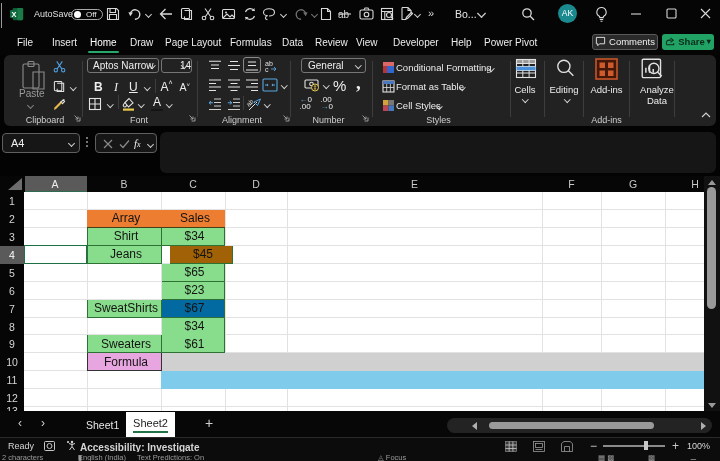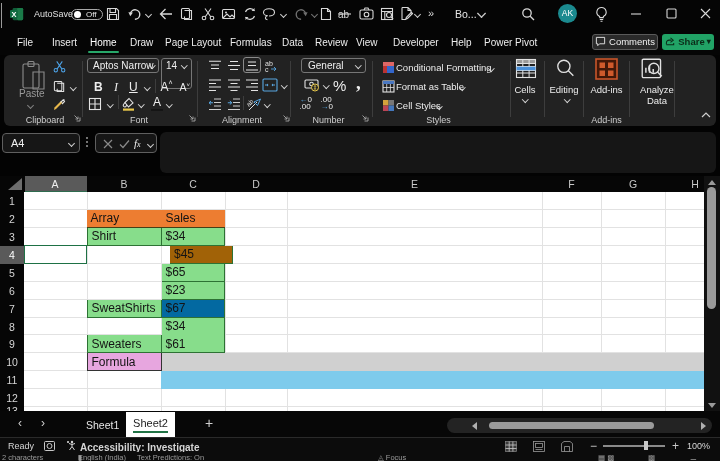--- a/index.html
+++ b/index.html
@@ -40,21 +40,21 @@
 #fxbox { position:absolute; left:95px; top:133px; width:62px; height:20px; border:1px solid #5f5f5f; border-radius:4px; background:#161616; }
 #fmlbox { position:absolute; left:160px; top:132px; width:556px; height:41px; border-radius:6px; background:#161616; }
 
 #sheet { position:absolute; left:0; top:176px; width:720px; height:235px; background:#060606; }
 #colhdr { position:absolute; left:0; top:0; width:704px; height:16px; background:#060606; }
 .clbl { position:absolute; top:2px; font-size:10.5px; color:#c8c8c8; text-align:center; }
 #grid { position:absolute; left:24px; top:16px; width:680px; height:219px; background:#fff;
   background-image:repeating-linear-gradient(to bottom, #fff 0px, #fff 16.93px, #e2e2e2 16.93px, #e2e2e2 17.93px); }
 .vline { position:absolute; top:16px; height:219px; width:1px; background:#e2e2e2; }
 .rowhdr { position:absolute; left:0; width:24px; height:17.93px; background:#060606; color:#d6d6d6; font-size:10.5px; text-align:center; line-height:18px; }
-.cell { position:absolute; font-size:12px; color:#141414; padding:1.5px 0 0 4px; white-space:nowrap; }
+.cell { position:absolute; font-size:12px; color:#141414; padding:1.5px 0 0 4px; white-space:nowrap;text-align:center; }
 #vsb { position:absolute; left:704px; top:176px; width:16px; height:235px; background:#111; }
 #vsb .thumb { position:absolute; left:3px; top:11px; width:9px; height:122px; background:#9a9a9a; border-radius:5px; }
 
 #tabbar { position:absolute; left:0; top:411px; width:720px; height:26px; background:#070707; }
 .tnav { position:absolute; top:6px; color:#cfcfcf; font-size:11px; }
 #sheet2tab { position:absolute; left:126px; top:1px; width:49px; height:25px; background:#fff; color:#1c1c1c; font-size:11px; text-align:center; line-height:22px; }
 #sheet2tab u { text-decoration:none; border-bottom:2px solid #217346; padding-bottom:2px; }
 #hsb { position:absolute; left:447px; top:418px; width:265px; height:15px; background:#232323; border-radius:8px; }
 #hsb .thumb { position:absolute; left:42px; top:4px; width:165px; height:7px; background:#9a9a9a; border-radius:4px; }
 
@@ -223,21 +223,21 @@
       <path class="ric" d="M8.5 5.5 l2.5-2.5 1.5 1.5 -2.5 2.5 M11.5 2.5 l1 1"></path>
     </svg>
     <div class="glabel" style="left:11px;width:60px">Clipboard</div>
     <svg class="launch" style="left:69px;top:59px" width="8" height="8" viewBox="0 0 8 8">
         <path d="M7 3.5 V7 H3.5 M1.5 1.5 L5 5 M5 2.5 V5 H2.5" stroke="#a8a8a8" stroke-width="0.9" fill="none"></path>
       </svg>
     <div class="gsep" style="left:78px"></div>
 
     <div class="combo" style="left:83px;top:3px;width:72px;height:15px;line-height:13px;padding-left:5px">Aptos Narrow</div>
     <div class="rchev" style="left:145px;top:7px"></div>
-    <div class="combo" style="left:157px;top:3px;width:31px;height:31px;line-height:13px;padding-left:4px">14</div>
+    <div class="combo" style="left:157px;top:3px;width:31px;height:15px;line-height:13px;padding-left:18px">14</div>
     <div class="rchev" style="left:177px;top:7px"></div>
     <div class="rbtxt" style="left:90px;top:25px;font-weight:bold;font-size:12px">B</div>
     <div class="rbtxt" style="left:110px;top:25px;font-style:italic;font-size:12px;font-family:'Liberation Serif',serif">I</div>
     <div class="rbtxt" style="left:125px;top:25px;text-decoration:underline;font-size:12px">U</div>
     <div class="rchev" style="left:140px;top:29px"></div>
     <div style="position:absolute;left:150.5px;top:24px;width:1px;height:14px;background:#3d3d3d"></div>
     <div class="rbtxt" style="left:156.5px;top:24px;font-size:12px">A<span style="font-size:7px;vertical-align:6px">˄</span></div>
     <div class="rbtxt" style="left:175.5px;top:26px;font-size:10.5px">A<span style="font-size:6px;vertical-align:4px">˅</span></div>
     <svg style="left:84px;top:42px" width="14" height="14" viewBox="0 0 14 14">
       <rect class="ric" x="1.5" y="1.5" width="11" height="11"></rect>
@@ -449,20 +449,21 @@
     <div class="rowhdr" style="top:213.2px">12</div>
     <div class="rowhdr" style="top:231.1px;height:4px;line-height:8px;overflow:hidden">13</div>
 
     <div style="position:absolute;left:161px;top:177.3px;width:543px;height:17.9px;background:#d0d0d0"></div>
     <div style="position:absolute;left:161px;top:195.2px;width:543px;height:17.9px;background:#7ecbec"></div>
 
     <div class="cell" style="left:86.5px;top:33.9px;width:75px;height:18px;background:#ed7d31;border-bottom:1px solid #454016">Array</div>
     <div class="cell" style="left:161.5px;top:33.9px;width:63px;height:18px;background:#ed7d31;border-bottom:1px solid #454016">Sales</div>
     <div class="cell" style="left:86.5px;top:51.9px;width:75px;height:18px;background:#87dd8b;border:1px solid #2d7234;border-top:none">Shirt</div>
     <div class="cell" style="left:161.5px;top:51.9px;width:63px;height:18px;background:#87dd8b;border:1px solid #2d7234;border-top:none;border-left:none">$34</div>
+    <div class="cell" style="left:86.5px;top:69.8px;width:75px;height:18px;background:#87dd8b;border:1px solid #2d7234;border-top:none">Jeans</div>
     <div class="cell" style="left:170px;top:69.8px;width:63px;height:18px;background:#a16207;border:1px solid #2d7234;border-top:none;border-left:none">$45</div>
     <div class="cell" style="left:161.5px;top:87.7px;width:63px;height:18px;background:#87dd8b;border:1px solid #2d7234;border-top:none;border-left:none">$65</div>
     <div class="cell" style="left:161.5px;top:105.6px;width:63px;height:18px;background:#87dd8b;border:1px solid #2d7234;border-top:none;border-left:none">$23</div>
     <div class="cell" style="left:86.5px;top:123.5px;width:75px;height:18px;background:#87dd8b;border:1px solid #2d7234;border-top:none">SweatShirts</div>
     <div class="cell" style="left:161.5px;top:123.5px;width:63px;height:18px;background:#0369a1;border:1px solid #2d7234;border-top:none;border-left:none">$67</div>
     <div class="cell" style="left:161.5px;top:141.5px;width:63px;height:18px;background:#87dd8b;border:1px solid #2d7234;border-top:none;border-left:none">$34</div>
     <div class="cell" style="left:86.5px;top:159.4px;width:75px;height:18px;background:#87dd8b;border:1px solid #2d7234;border-top:none">Sweaters</div>
     <div class="cell" style="left:161.5px;top:159.4px;width:63px;height:18px;background:#87dd8b;border:1px solid #2d7234;border-top:none;border-left:none">$61</div>
     <div class="cell" style="left:86.5px;top:177.3px;width:75px;height:18px;background:#e7a6df;border:1px solid #333;border-top:none">Formula</div>
 

